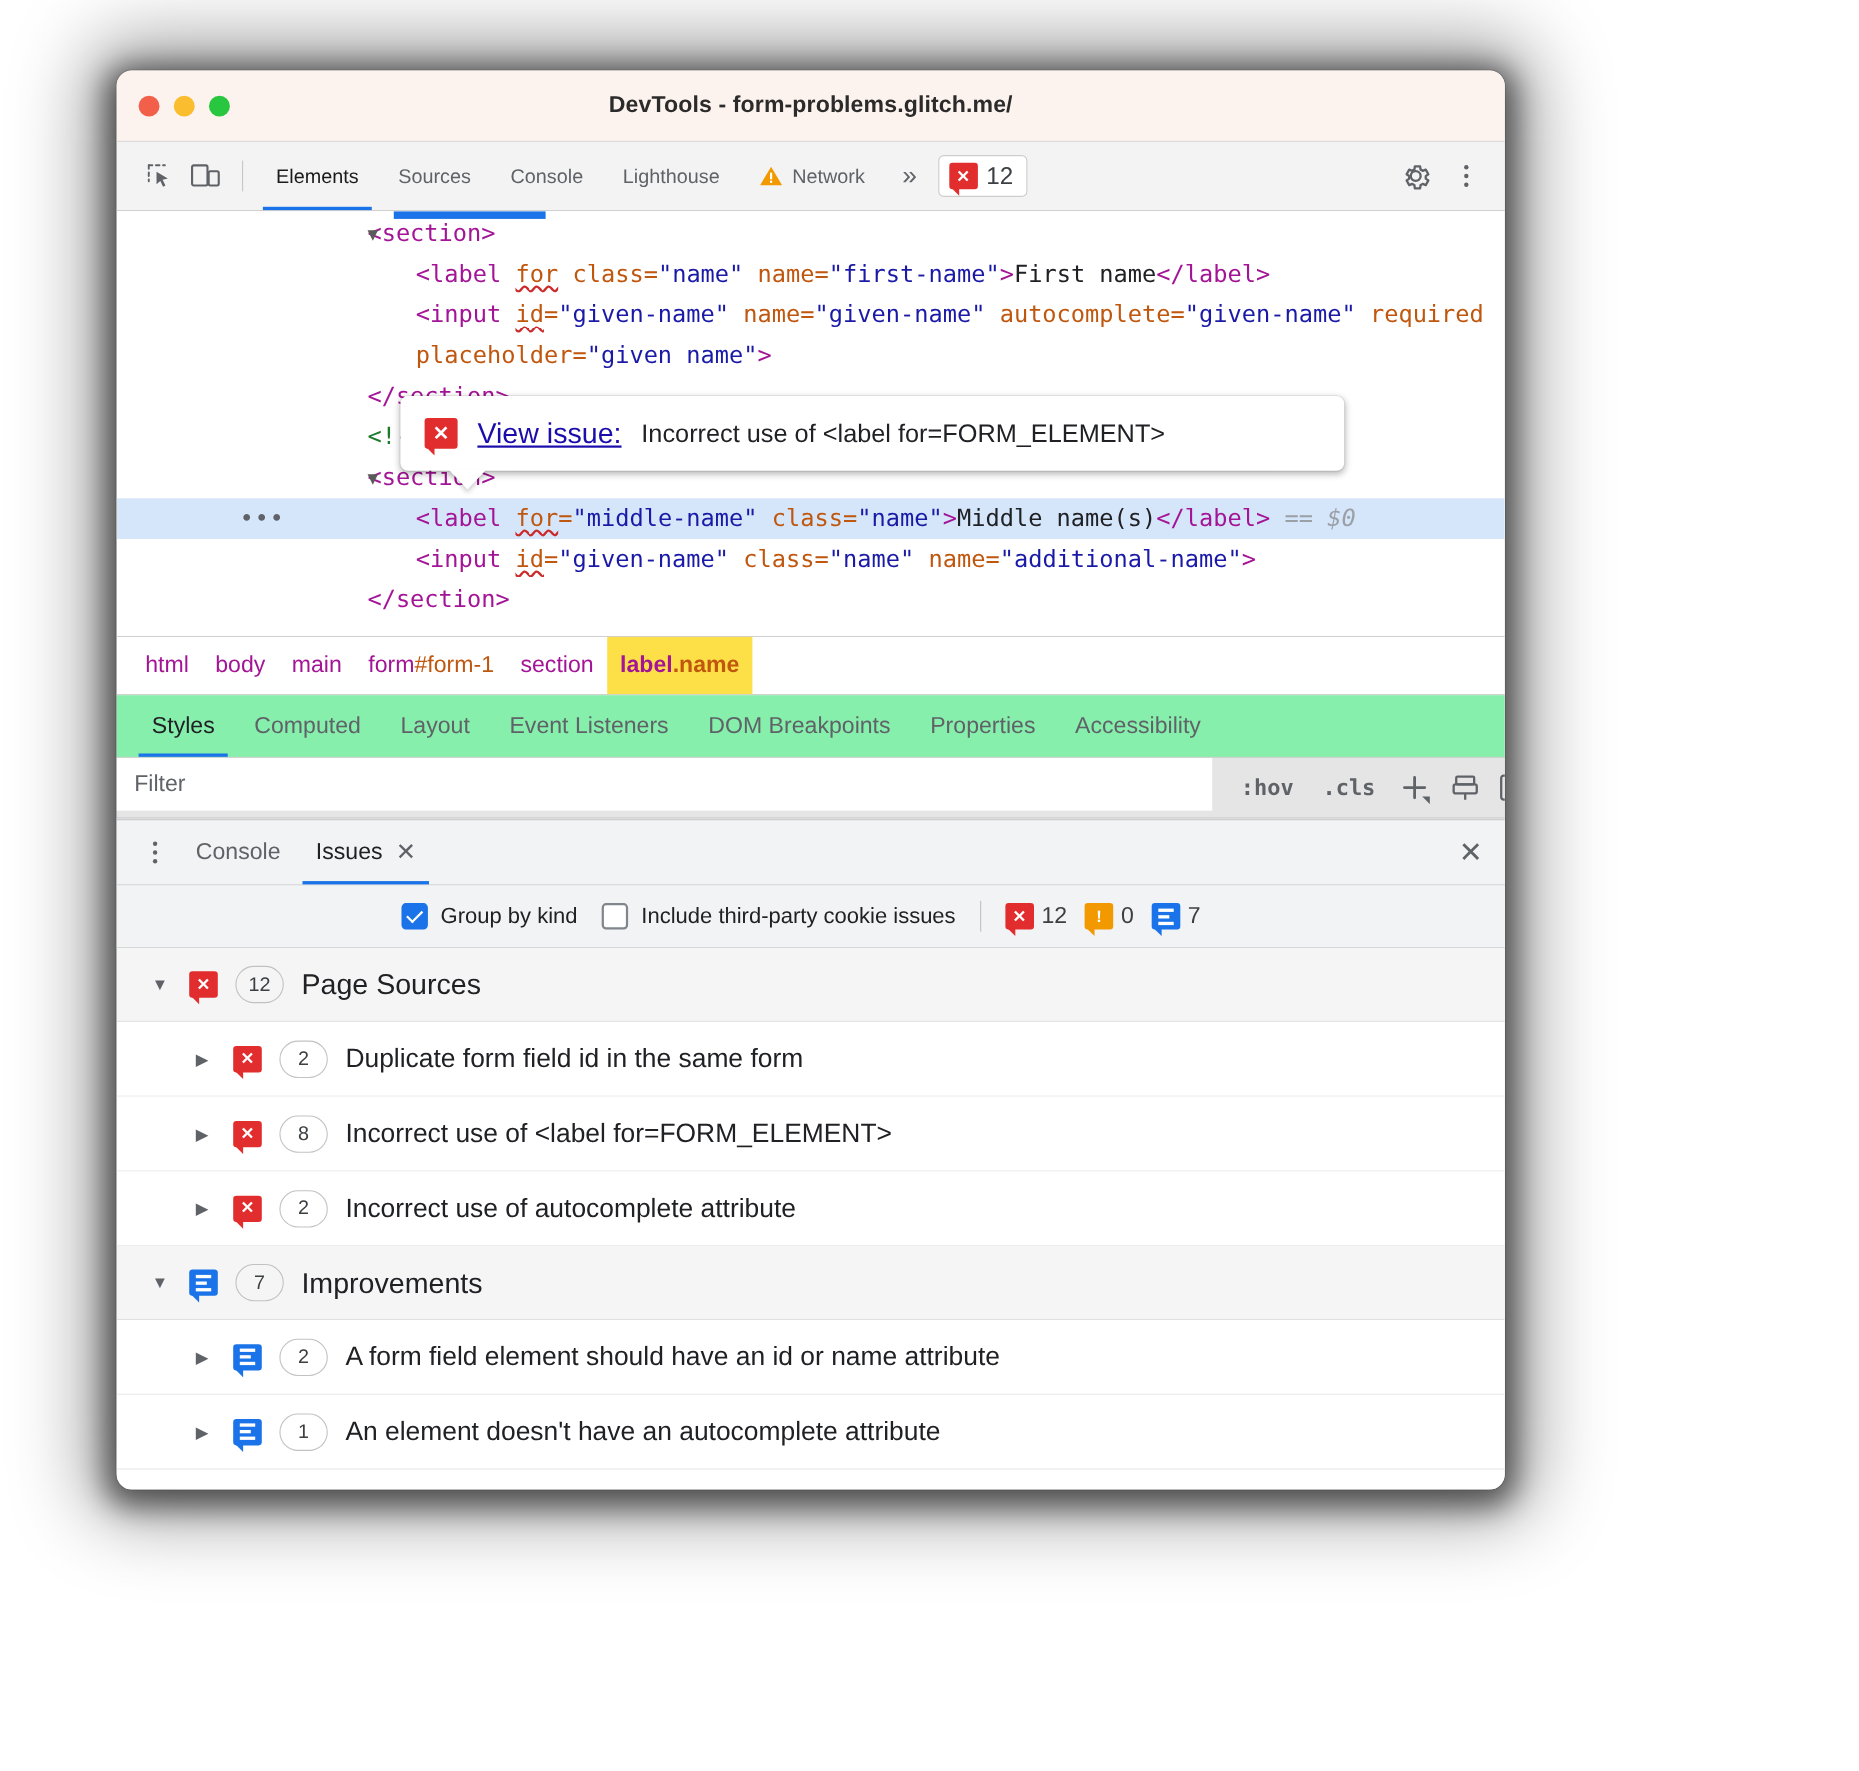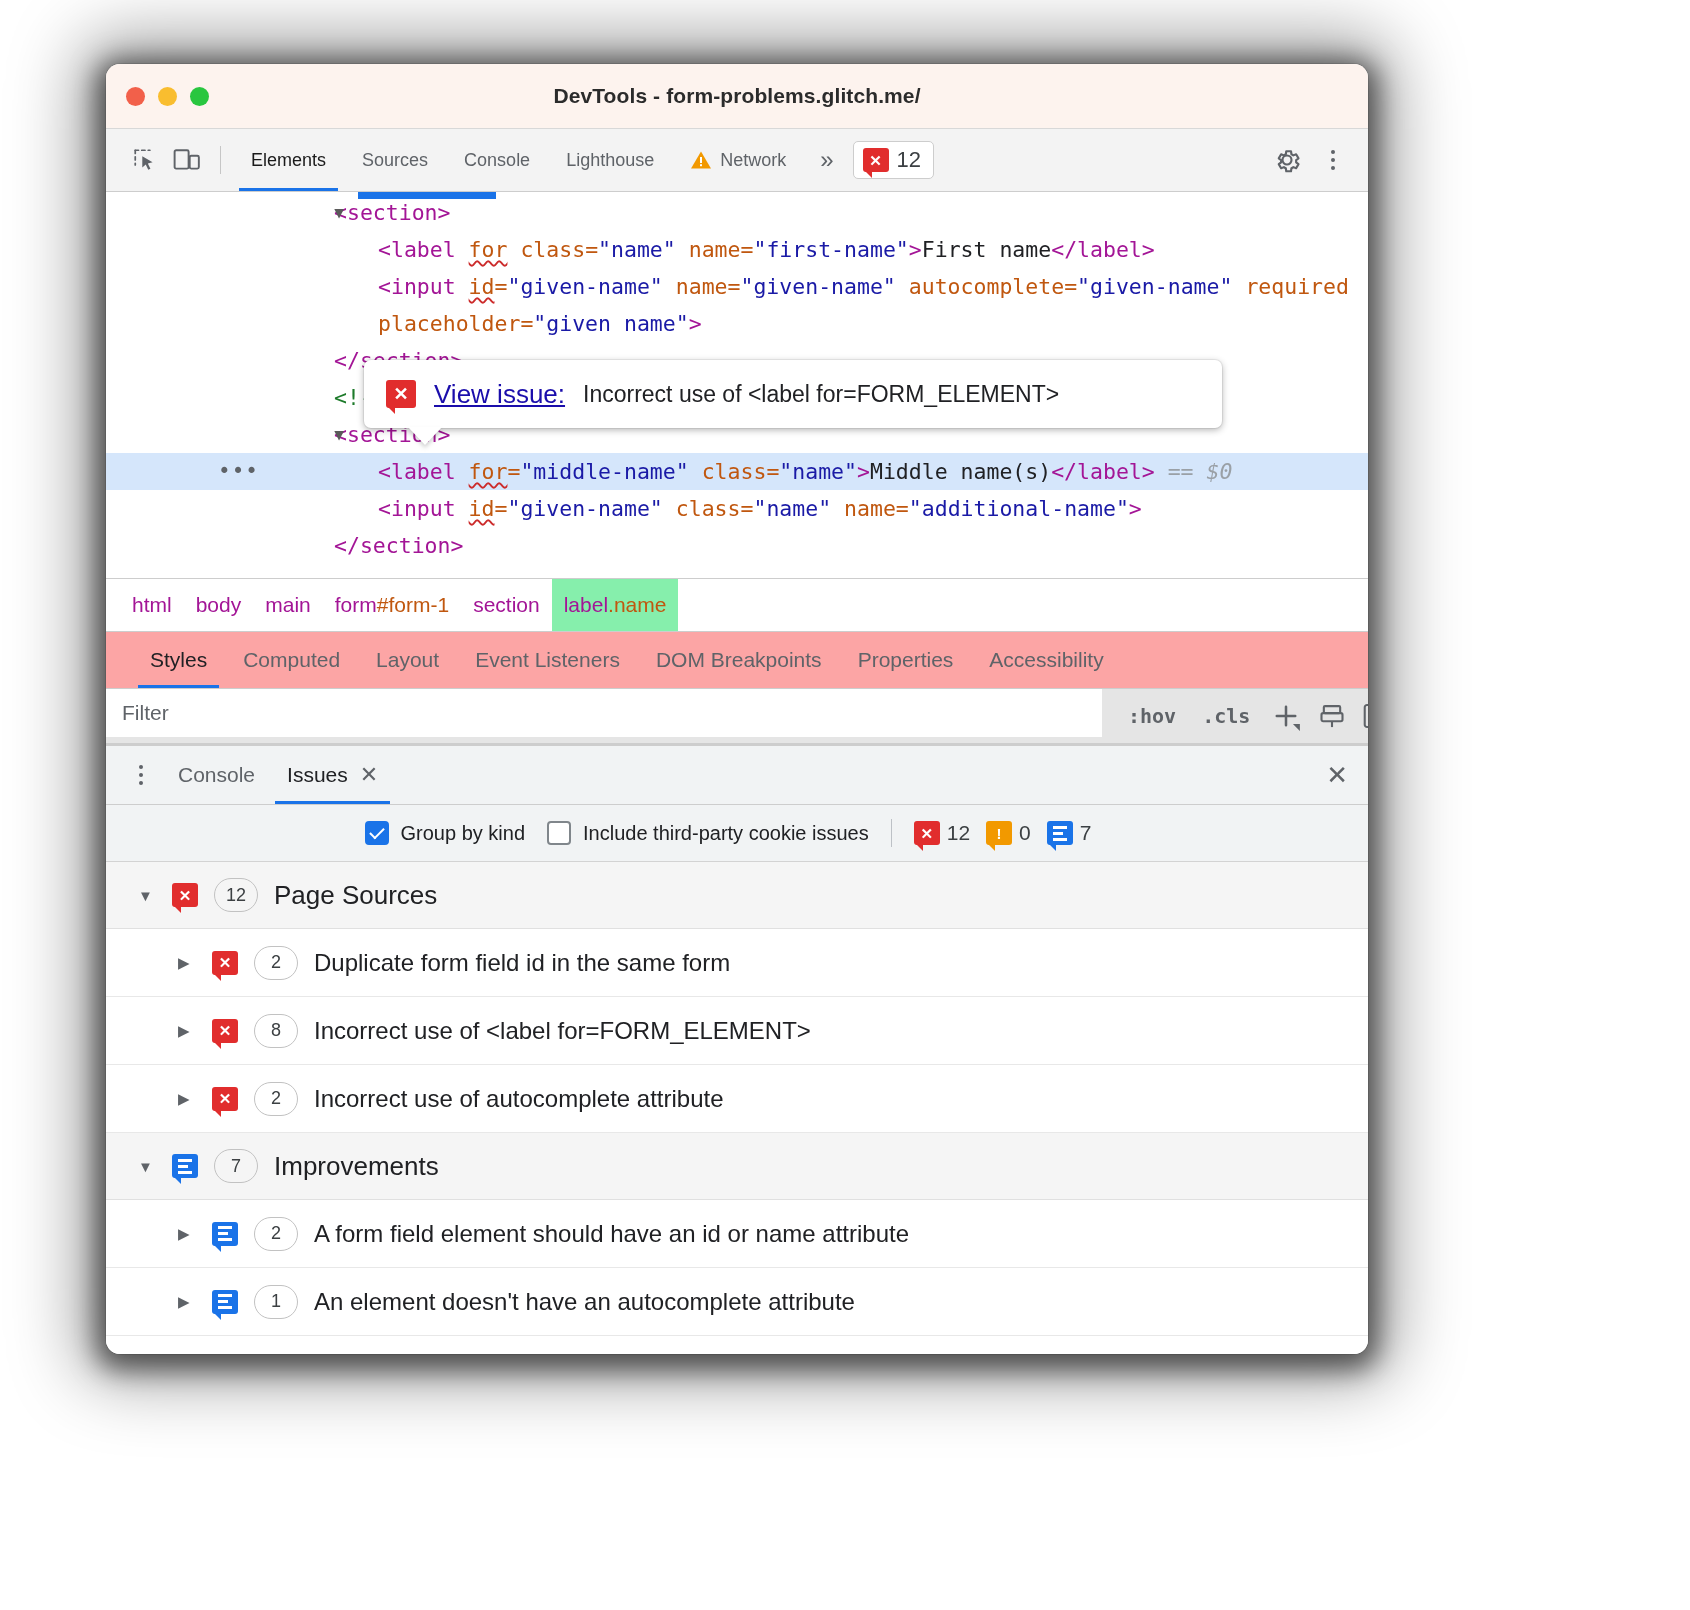--- a/index.html
+++ b/index.html
@@ -232,29 +232,29 @@
   .crumb {
     font-size: 21px;
     color: #a31596;
     padding: 0 12px;
     height: 100%;
     display: flex;
     align-items: center;
     white-space: nowrap;
   }
   .crumb .suffix { color: #c0570f; }
-  .crumb.active { background: #86efac; }
+  .crumb.active { background: #fde047; font-weight: bold; }
 
   
   .side-tabs {
     height: 56px;
-    background: #fca5a5;
-    display: flex;
-    align-items: center;
-    padding-left: 26px;
+    background: #86efac;
+    display: flex;
+    align-items: center;
+    padding-left: 14px;
     border-bottom: 1px solid #cdcdcd;
     flex: 0 0 auto;
   }
   .stab {
     font-size: 21px;
     color: #5f6368;
     padding: 0 18px;
     height: 100%;
     display: flex;
     align-items: center;

